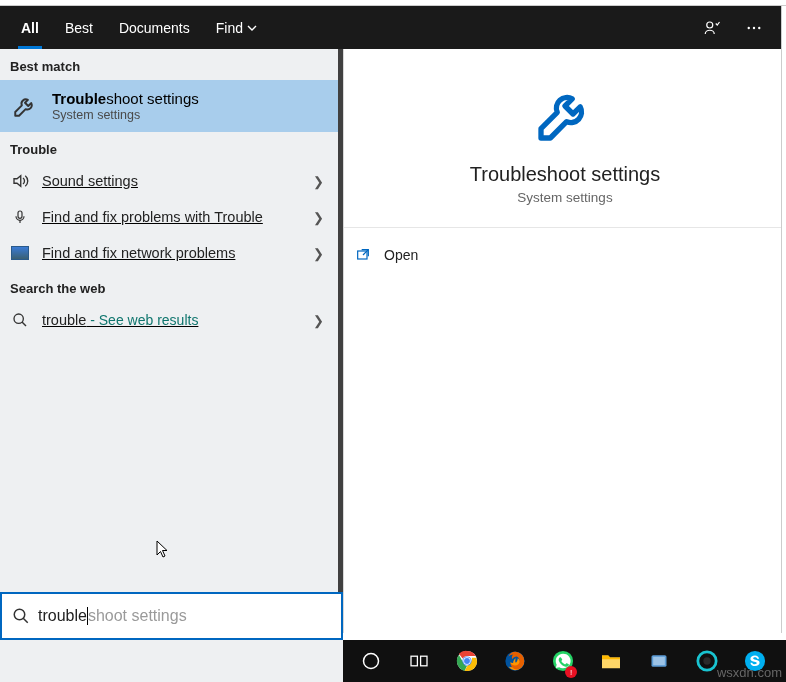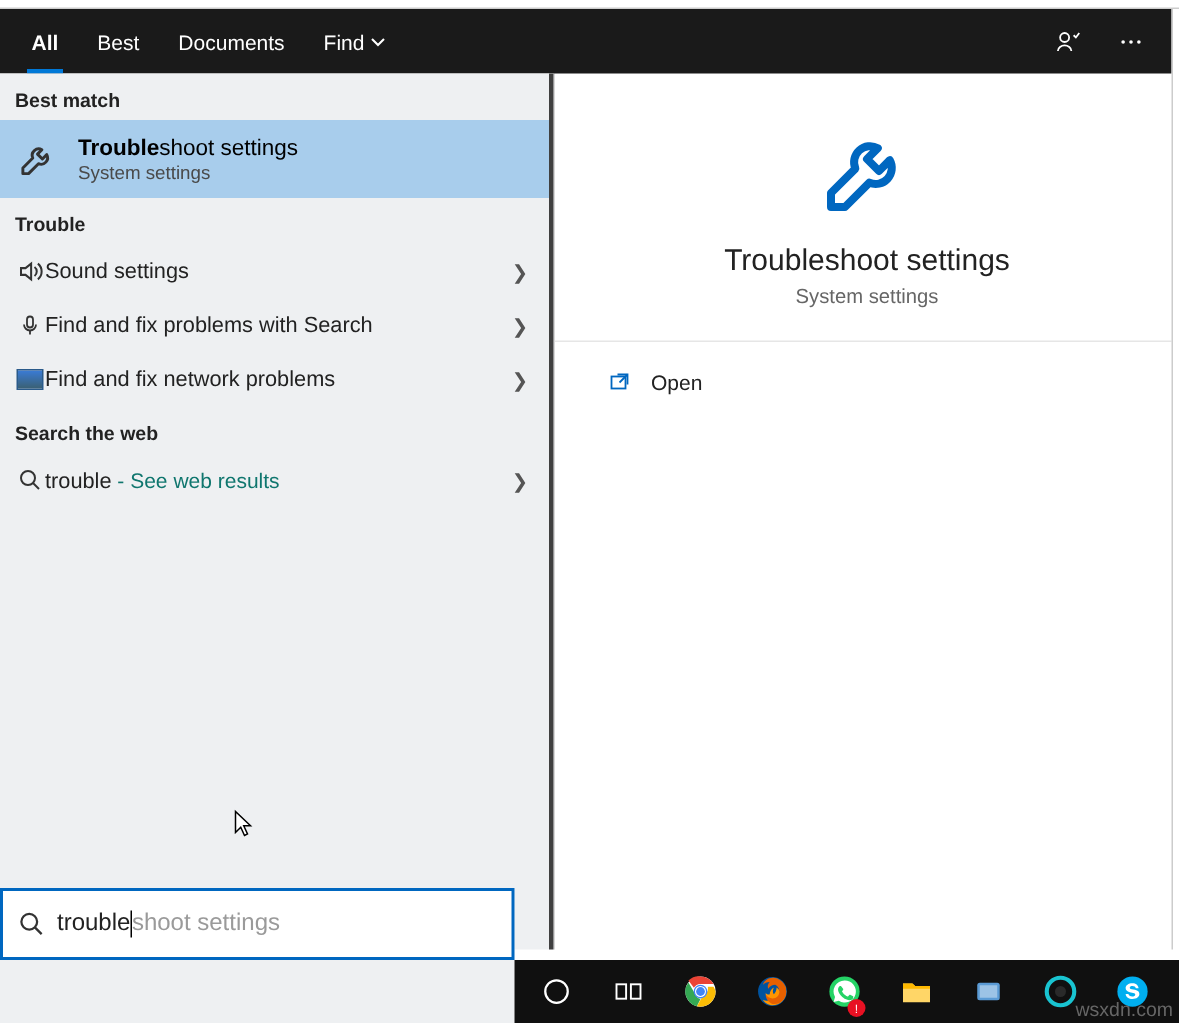--- a/index.html
+++ b/index.html
@@ -9,42 +9,42 @@
 
   .tabs { background: #1a1a1a; height: 43px; display: flex; align-items: center; padding: 0 8px; position:relative; }
   .tab { color: #fff; font-size: 14px; padding: 0 13px; height: 43px; display:flex; align-items:center; cursor:pointer; position:relative; }
   .tab.active::after { content:""; position:absolute; bottom:0; left:10px; right:10px; height:3px; background:#0078d7; }
   .tab.active { font-weight:600; }
   .tab .chev { margin-left:4px; }
   .tabs-right { margin-left:auto; display:flex; align-items:center; gap:6px; padding-right:6px; }
   .icon-btn { width:36px; height:36px; display:flex; align-items:center; justify-content:center; cursor:pointer; color:#fff; font-size:16px; }
 
   .main { display:flex; height: 584px; }
-  .left { width: 369px; background:#eef0f2; border-right:3px solid #404040; display:flex; flex-direction:column; position:relative; }
+  .left { width: 343px; background:#eef0f2; border-right:5px solid #404040; display:flex; flex-direction:column; position:relative; }
   .section-label { font-size:13px; padding: 10px 10px 6px 10px; color:#222; font-weight:600; }
   .bestmatch-row { background:#a8cdec; display:flex; align-items:center; padding:10px 10px; gap:12px; cursor:pointer; }
   .bm-icon { width:30px; height:30px; display:flex; align-items:center; justify-content:center; color:#333; }
   .bm-text .title { font-size:15px; }
   .bm-text .title b { font-weight:600; }
   .bm-text .sub { font-size:12.5px; color:#4a4a4a; margin-top:1px; }
 
-  .list-row { display:flex; align-items:center; padding:8px 10px; cursor:pointer; position:relative; }
+  .list-row { display:flex; align-items:center; padding:8px 10px; gap:12px; cursor:pointer; position:relative;text-decoration:underline; }
   .li-icon { width:20px; height:20px; display:flex; align-items:center; justify-content:center; color:#333; font-size:15px; }
   .li-label { font-size:14.5px; color:#222; }
   .li-sub { font-size:14px; color:#0f766e; }
   .chev-right { position:absolute; right:14px; color:#555; font-size:13px; }
 
   .cursor { position:absolute; left:155px; top:490px; font-size:16px; color:#000; pointer-events:none; }
 
   .right { flex:1; background:#fff; border-left:1px solid #d8d8d8; display:flex; flex-direction:column; align-items:center; }
   .detail-top { width:100%; display:flex; flex-direction:column; align-items:center; padding-top:30px; padding-bottom:22px; border-bottom:1px solid #e6e6e6; }
   .big-icon { width:70px; height:70px; color:#0067c0; display:flex; align-items:center; justify-content:center; margin-bottom:14px; }
   .detail-title { font-size:20px; color:#222; margin-bottom:4px; }
   .detail-sub { font-size:13.5px; color:#666; }
-  .detail-actions { width:100%; padding: 14px 34px; }
+  .detail-actions { width:100%; padding: 14px 10px; }
   .action-row { display:flex; align-items:center; gap:12px; cursor:pointer; padding:4px 0; }
   .action-icon { width:18px; height:18px; color:#0067c0; display:flex; align-items:center; justify-content:center; }
   .action-label { font-size:14px; color:#222; }
   .right-edge { position:absolute; right:0; top:6px; width:5px; height:627px; background:#fff; border-left:1px solid #ccc; }
 
   .search-wrap { position:absolute; left:0; bottom:42px; width:343px; height:48px; border:2px solid #0067c0; background:#fff; display:flex; align-items:center; padding:0 10px; gap:8px; }
   .search-wrap svg { color:#333; }
   .search-typed { font-size:16px; color:#222; }
   .search-ghost { font-size:16px; color:#9a9a9a; }
   .text-cursor { display:inline-block; width:1px; height:18px; background:#000; vertical-align:middle; margin:0 0px; }
@@ -124,21 +124,21 @@
     </div>
 
     <div class="list-row">
       <div class="li-icon">
         <svg width="16" height="18" viewBox="0 0 24 24" fill="none" stroke="#333" stroke-width="1.8">
             <rect x="9" y="3" width="6" height="11" rx="3"></rect>
             <path d="M6 11a6 6 0 0 0 12 0"></path>
             <path d="M12 17v4"></path>
           </svg>
       </div>
-      <div class="li-label">Find and fix problems with Search</div>
+      <div class="li-label">Find and fix problems with Trouble</div>
       <div class="chev-right">❯</div>
     </div>
 
     <div class="list-row">
       <div class="li-icon">
         <div class="net-icon"></div>
       </div>
       <div class="li-label">Find and fix network problems</div>
       <div class="chev-right">❯</div>
     </div>

